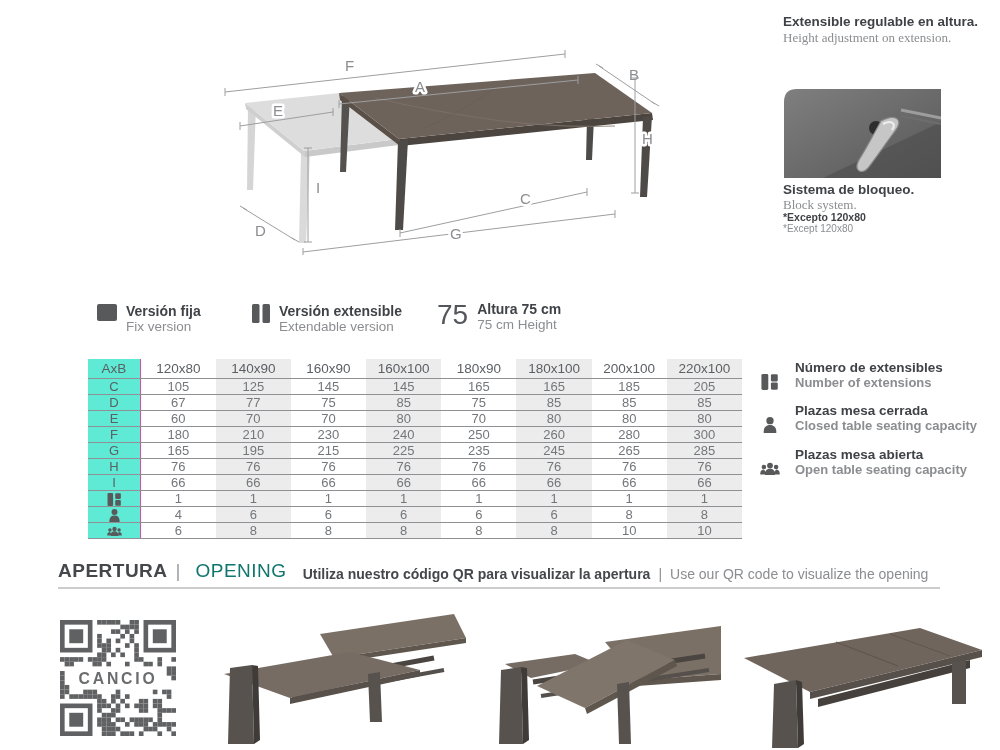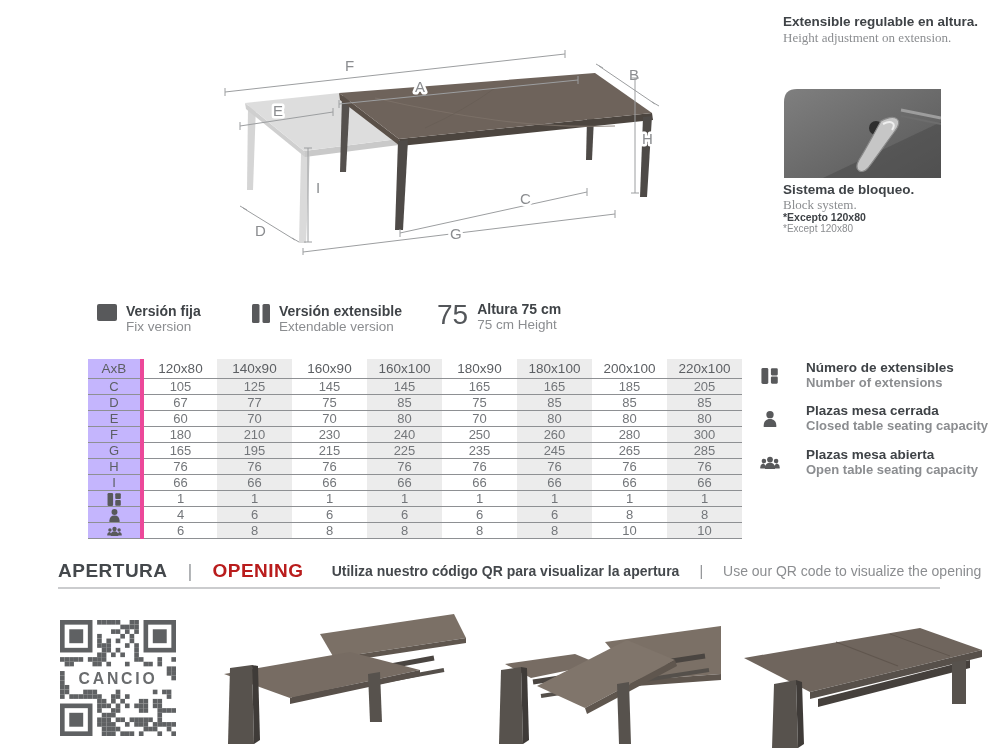--- a/index.html
+++ b/index.html
@@ -18,36 +18,36 @@
   .legend-text .es{font-size:14px;font-weight:700;color:#3f4347;line-height:15px;}
   .legend-text .en{font-size:13.5px;font-weight:400;color:#8b8d90;line-height:15px;}
   .big-num{font-size:28px;color:#53565a;font-weight:400;line-height:30px;}
 
   
   table.dims{border-collapse:collapse;table-layout:fixed;width:654px;}
   table.dims th,table.dims td{font-weight:400;text-align:center;padding:0;
       height:15px;line-height:15px;font-size:13px;color:#73767a;
       border-bottom:1px solid #8e9093;}
   table.dims thead th{height:19px;line-height:19px;font-size:13.5px;color:#5c5f63;}
-  table.dims th.rl,table.dims th.corner{width:52px;border-right:4px solid #ec4899;
-      background:#c4b5fd;color:#5c5f63;}
+  table.dims th.rl,table.dims th.corner{width:52px;border-right:1px solid #ec4899;
+      background:#5eead4;color:#5c5f63;}
   table.dims .sh{background:#ececec;}
   table.dims svg{width:15px;height:13px;vertical-align:middle;fill:#58595b;}
 
   
-  .sl-item{position:absolute;left:760px;display:flex;gap:26px;align-items:center;}
+  .sl-item{position:absolute;left:760px;display:flex;gap:15px;align-items:flex-end;}
   .sl-item svg{fill:#58595b;margin-top:2px;}
   .sl-text .es{font-size:13.5px;font-weight:700;color:#3f4347;line-height:15px;}
   .sl-text .en{font-size:13px;font-weight:700;color:#8b8d90;line-height:15px;}
 
   
-  .apertura{display:flex;align-items:center;gap:20px;white-space:nowrap;}
+  .apertura{display:flex;align-items:flex-end;gap:8px;white-space:nowrap;}
   .apertura .t-es{font-size:19px;font-weight:700;color:#44484c;letter-spacing:.5px;}
   .apertura .t-div{font-size:19px;color:#9da0a3;font-weight:400;}
-  .apertura .t-en{font-size:19px;color:#b91c1c;font-weight:700;letter-spacing:.5px;}
+  .apertura .t-en{font-size:19px;color:#0f766e;font-weight:400;letter-spacing:.5px;margin-left:7px;}
   .apertura .s-es{font-size:14px;font-weight:700;color:#44484c;margin-left:8px;}
   .apertura .s-div{font-size:14px;color:#8b8d90;}
   .apertura .s-en{font-size:14px;color:#8b8d90;}
   .rule{position:absolute;left:58px;width:882px;height:2px;background:#cbccce;}
 
   
   svg text.dim{font-family:"Liberation Sans",sans-serif;font-size:15px;fill:#8b8d90;
       paint-order:stroke;stroke:#ffffff;stroke-width:5px;stroke-linejoin:round;}
   svg .dl{stroke:#9c9ea0;stroke-width:1;}
 </style>

